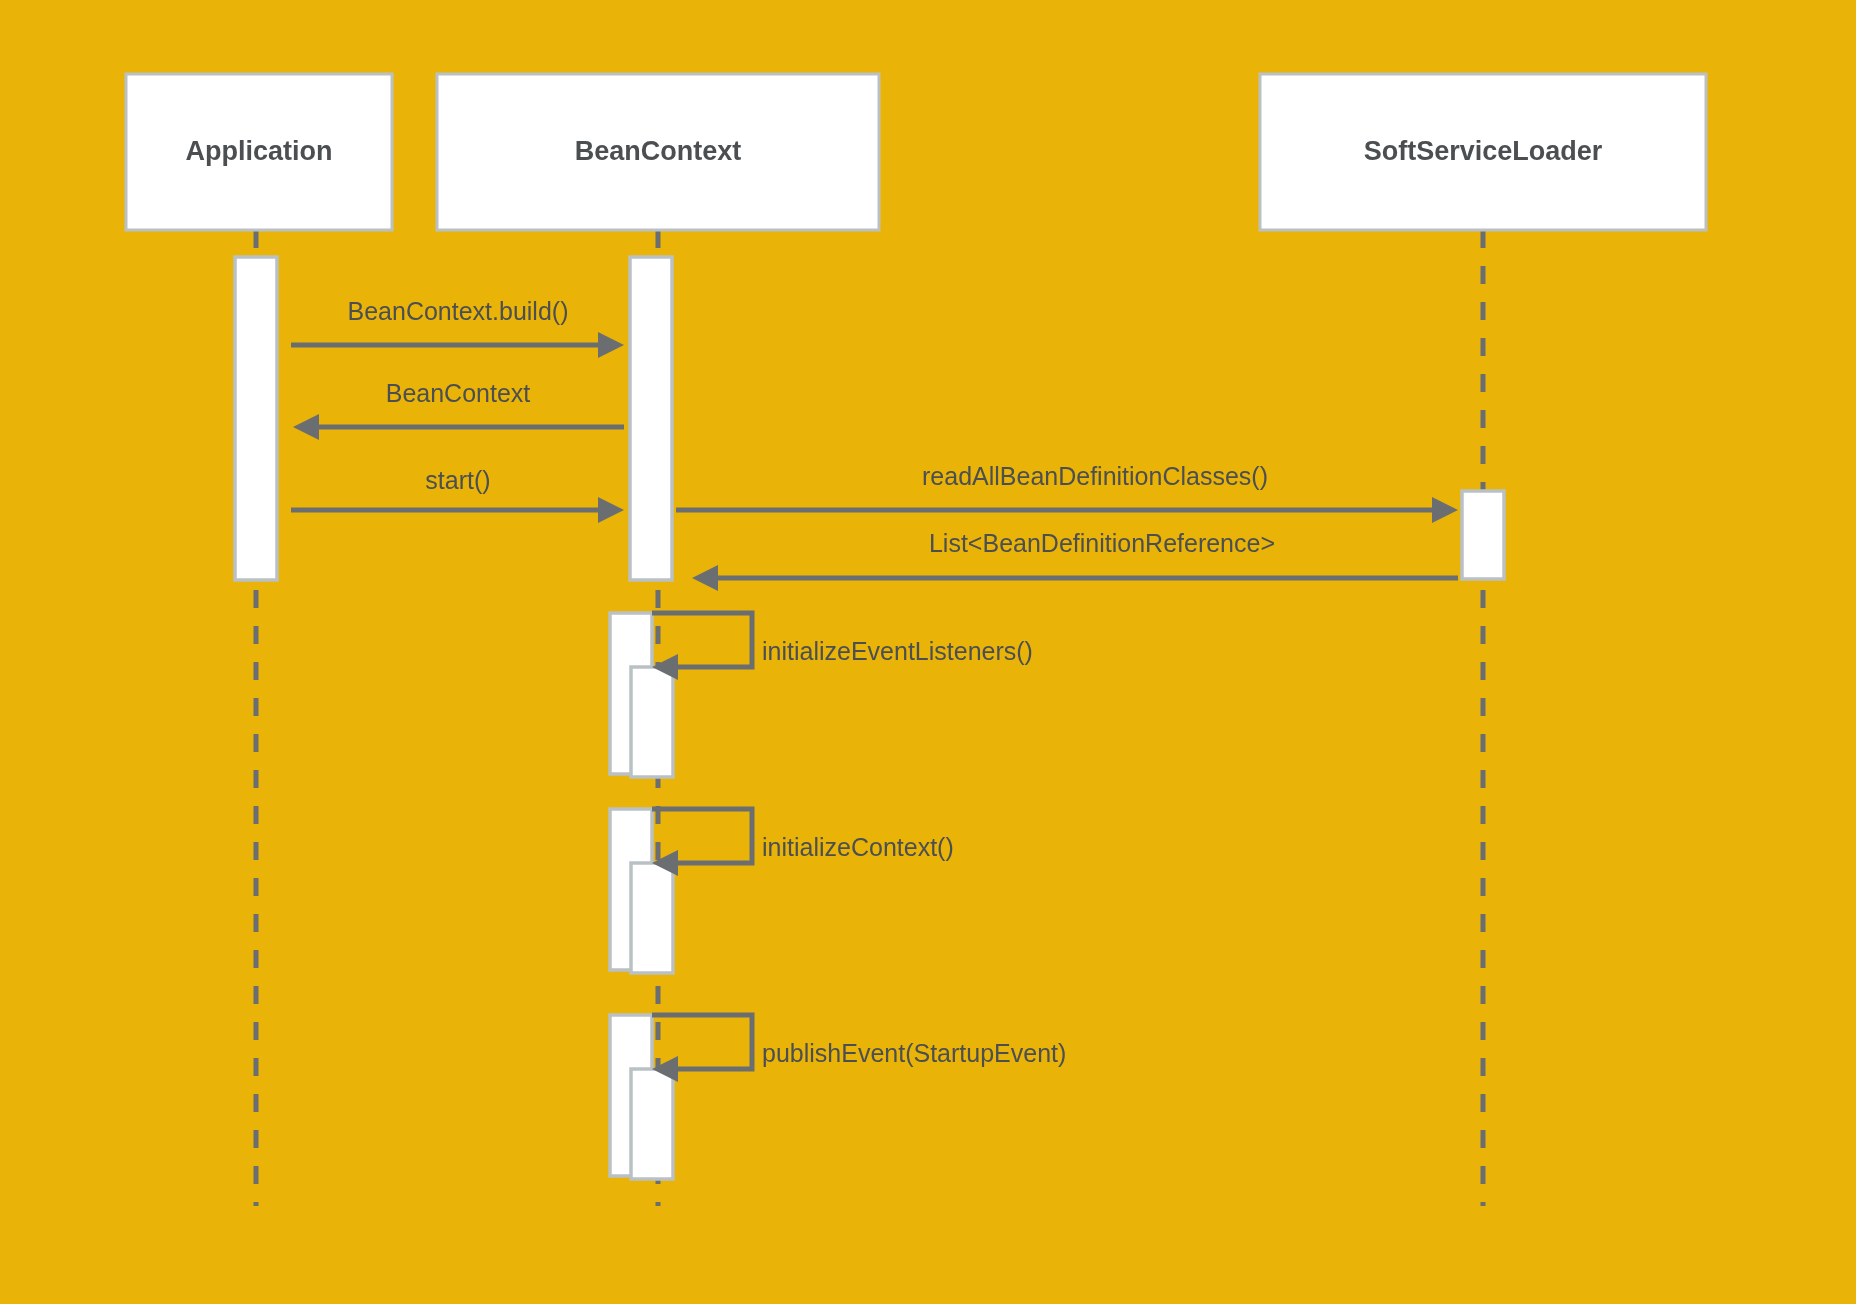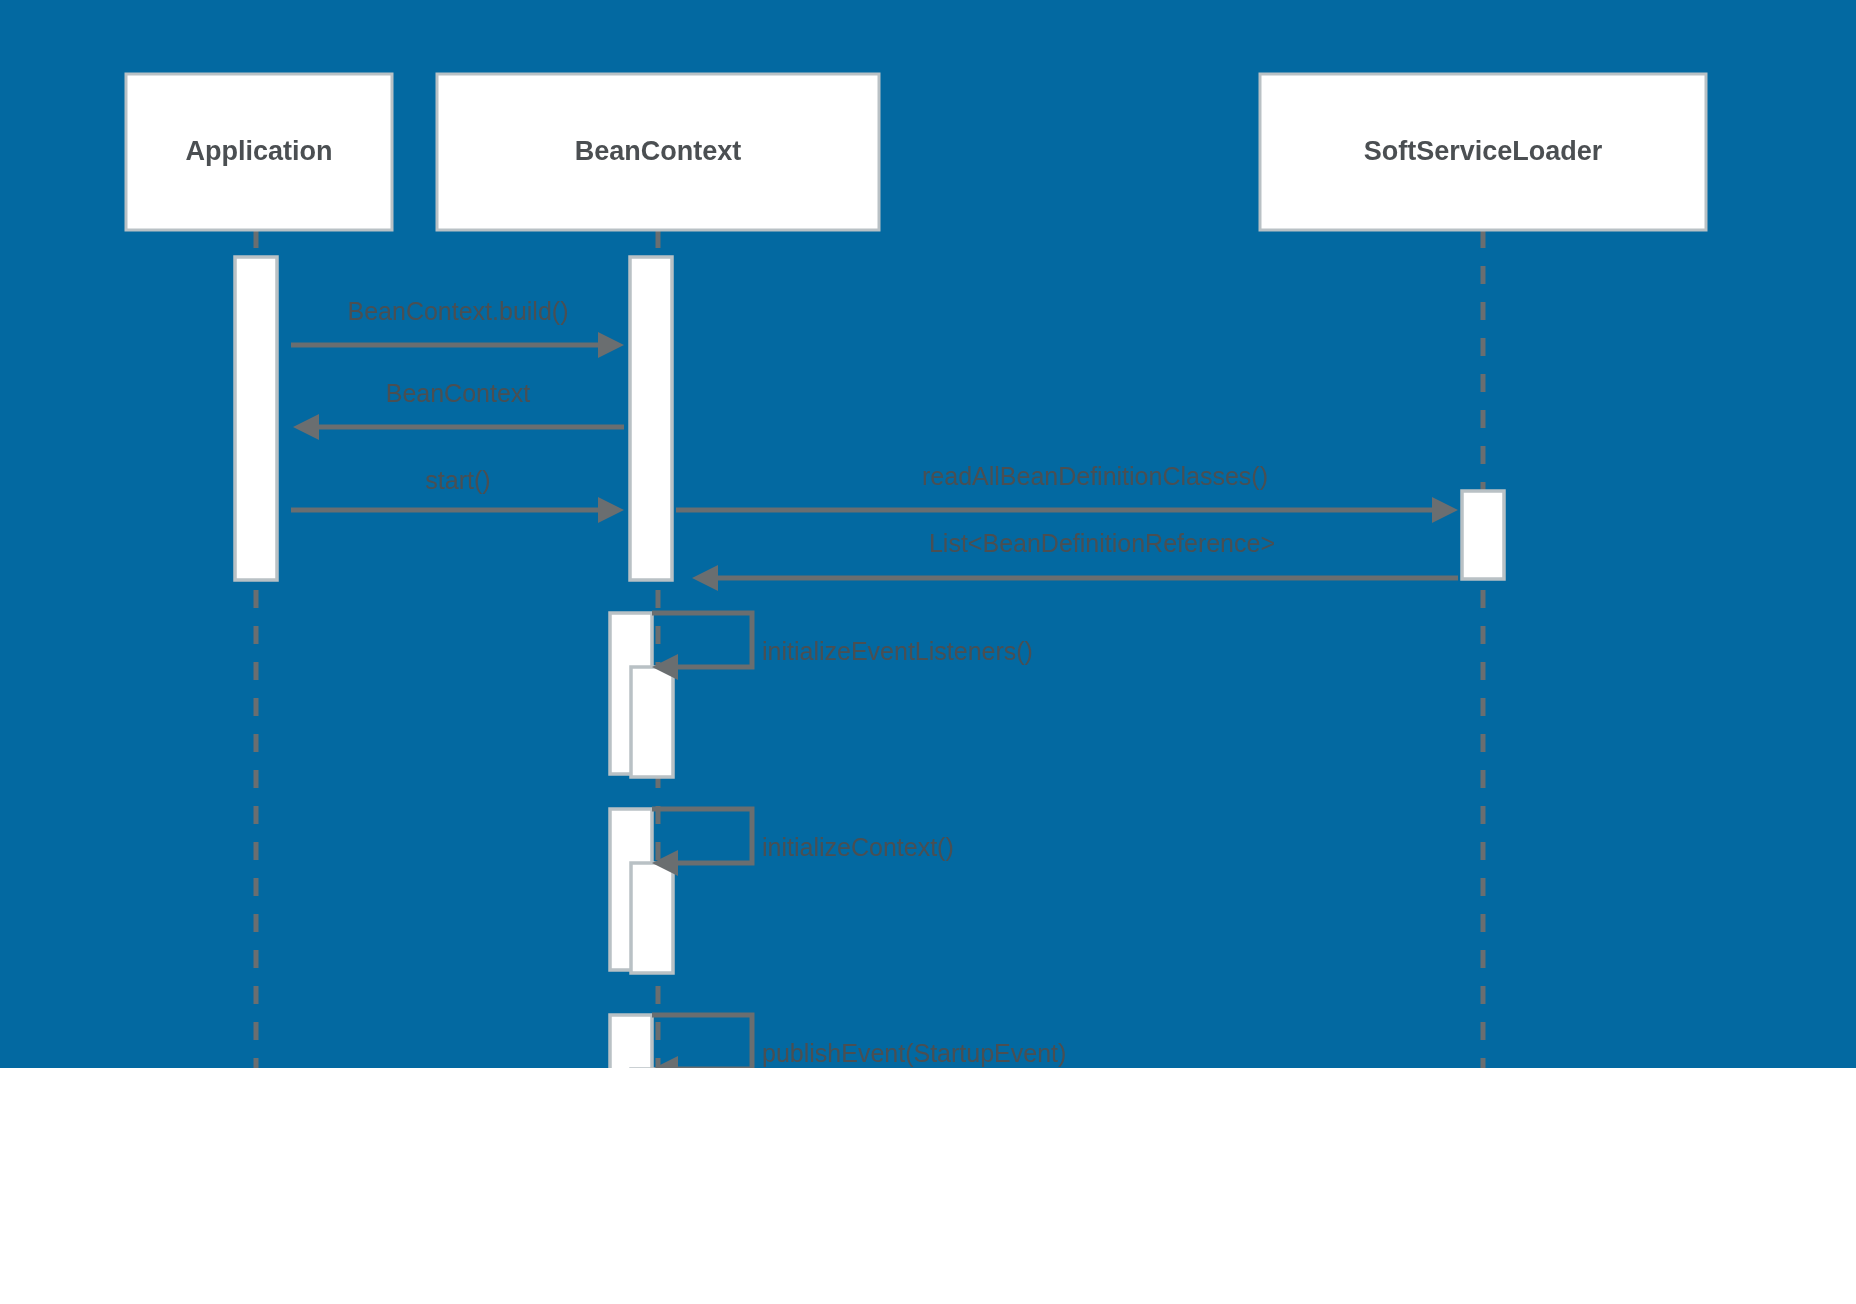--- a/index.html
+++ b/index.html
@@ -5,22 +5,22 @@
 <style>
   html, body {
     margin: 0;
     padding: 0;
     background: #ffffff;
     font-family: "Liberation Sans", sans-serif;
   }
   #canvas {
     position: relative;
     width: 1856px;
-    height: 1068px;
-    background: #0369a1;
+    height: 1304px;
+    background: #eab308;
     overflow: hidden;
   }
   svg.diagram {
     position: absolute;
     top: 0;
     left: 0;
     width: 1856px;
     height: 1304px;
     display: block;
   }

